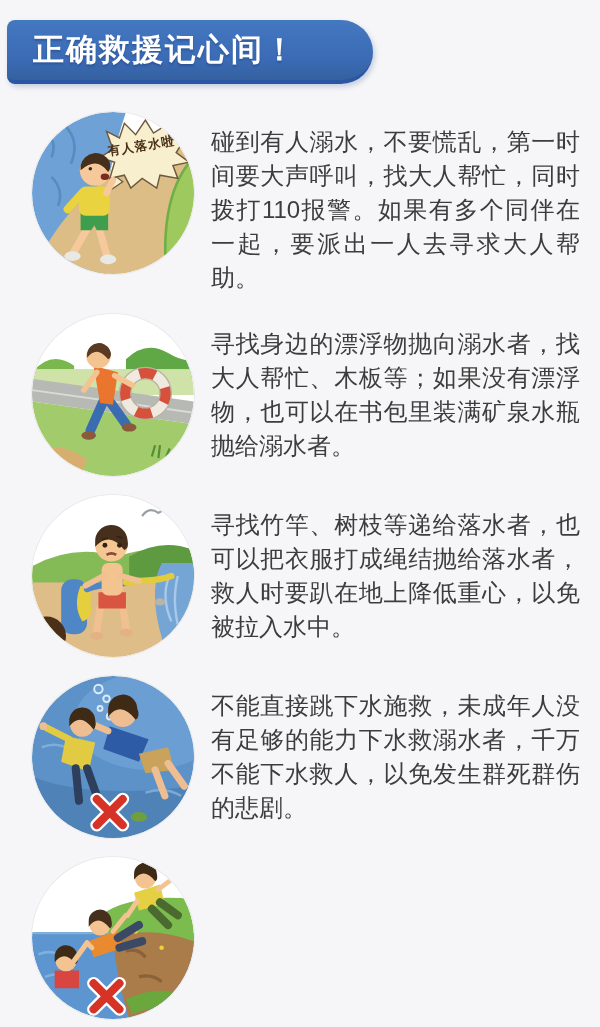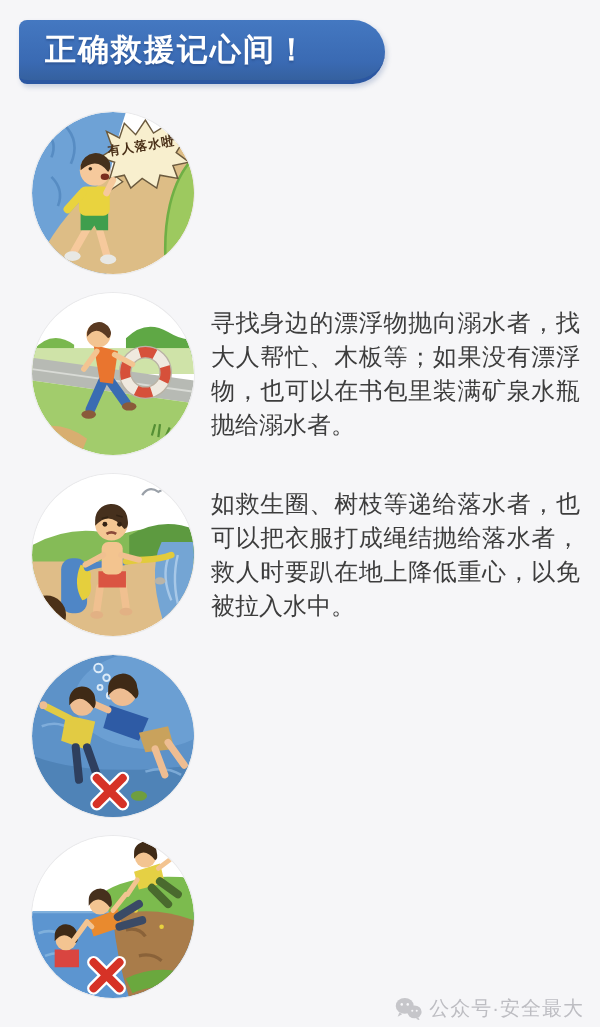--- a/index.html
+++ b/index.html
@@ -11,21 +11,21 @@
     overflow:hidden;
   }
   .banner{
     position:absolute;left:7px;top:20px;
     width:366px;height:64px;
     background:linear-gradient(180deg,#4478c1 0%,#3a6ab3 70%,#35619f 100%);
     border-bottom:4px solid #2b57a2;
     border-radius:9px 36px 36px 9px;
     box-shadow:2px 3px 5px rgba(60,90,150,.25);
     display:flex;align-items:center;
-    padding-left:26px;box-sizing:border-box;margin-left:12px;
+    padding-left:26px;box-sizing:border-box;
   }
   .banner-title{
     color:#ffffff;font-size:31px;font-weight:bold;letter-spacing:2px;
     text-shadow:0 2px 2px rgba(27,58,110,.4);
     white-space:nowrap;
   }
   .content{position:absolute;top:112px;left:0;right:0;}
   .section{
     display:flex;align-items:flex-start;
     padding:0 16px 0 32px;margin-bottom:19px;
@@ -97,20 +97,21 @@
               <path d="M46,50 L50,42" stroke="#f6c99c" stroke-width="4" stroke-linecap="round"></path>
               <circle cx="39" cy="36" r="9.5" fill="#f6c99c"></circle>
               <path d="M30,33 A9.5,9.5 0 0 1 48,31 Q49,35 47,37 Q40,27 30,36 Z" fill="#45301c"></path>
               <ellipse cx="45" cy="40" rx="2.6" ry="2" fill="#7a2c1e"></ellipse>
               <circle cx="36" cy="35" r="1.1" fill="#3a2a1a"></circle>
             </g>
           </g>
         </svg>
         <div class="speech-label">有人落水啦！</div>
       </div>
+      <p class="tip-text">碰到有人溺水，不要慌乱，第一时间要大声呼叫，找大人帮忙，同时拨打110报警。如果有多个同伴在一起，要派出一人去寻求大人帮助。</p>
     </div>
 
     <div class="section">
       <div class="circle-wrap">
         <svg class="ill" viewBox="0 0 100 100">
           <defs>
               <clipPath id="c2">
                 <circle cx="50" cy="50" r="50"></circle>
               </clipPath>
             </defs>
@@ -189,21 +190,21 @@
               <circle cx="54" cy="31" r="1.5" fill="#332314"></circle>
               <path d="M43,27.5 l4,-1 M56,26.5 l-4,-1" stroke="#332314" stroke-width="1" fill="none"></path>
               <path d="M46,37 q3,-2 6,0" stroke="#8a4a3a" stroke-width="1.6" fill="none"></path>
             </g>
 
             <circle cx="9" cy="87" r="12" fill="#4a3018"></circle>
             <path d="M0,96 q10,-6 20,1 L18,100 H0 Z" fill="#e85f52"></path>
           </g>
         </svg>
       </div>
-      <p class="tip-text">如救生圈、树枝等递给落水者，也可以把衣服打成绳结抛给落水者，救人时要趴在地上降低重心，以免被拉入水中。</p>
+      <p class="tip-text">寻找竹竿、树枝等递给落水者，也可以把衣服打成绳结抛给落水者，救人时要趴在地上降低重心，以免被拉入水中。</p>
     </div>
 
     <div class="section">
       <div class="circle-wrap">
         <svg class="ill" viewBox="0 0 100 100">
           <defs>
               <clipPath id="c4">
                 <circle cx="50" cy="50" r="50"></circle>
               </clipPath>
             </defs>
@@ -240,20 +241,21 @@
             </g>
             <ellipse cx="66" cy="87" rx="5" ry="3" fill="#6f9e3e"></ellipse>
 
             <g>
               <path d="M40,76 L56,92 M56,76 L40,92" stroke="#ffffff" stroke-width="8" stroke-linecap="round"></path>
               <path d="M40,76 L56,92 M56,76 L40,92" stroke="#d63226" stroke-width="5" stroke-linecap="round"></path>
             </g>
           </g>
         </svg>
       </div>
+      <p class="tip-text">不能直接跳下水施救，未成年人没有足够的能力下水救溺水者，千万不能下水救人，以免发生群死群伤的悲剧。</p>
     </div>
 
     <div class="section">
       <div class="circle-wrap">
         <svg class="ill" viewBox="0 0 100 100">
           <defs>
               <clipPath id="c5">
                 <circle cx="50" cy="50" r="50"></circle>
               </clipPath>
             </defs>
@@ -302,27 +304,14 @@
               <path d="M38,78 L54,94 M54,78 L38,94" stroke="#ffffff" stroke-width="8" stroke-linecap="round"></path>
               <path d="M38,78 L54,94 M54,78 L38,94" stroke="#d63226" stroke-width="5" stroke-linecap="round"></path>
             </g>
           </g>
         </svg>
       </div>
     </div>
 
   </div>
 
-  <div class="watermark">
-    <svg class="wm-icon" width="27" height="23" viewBox="0 0 36 30">
-      <ellipse cx="13" cy="11.5" rx="12" ry="10.5" fill="#c6c6ca"></ellipse>
-      <path d="M6,20 l-2.5,6 6,-3.5 z" fill="#c6c6ca"></path>
-      <ellipse cx="26" cy="19.5" rx="9.5" ry="8.5" fill="#c6c6ca"></ellipse>
-      <path d="M31,26.5 l2,4.5 -5,-2.5 z" fill="#c6c6ca"></path>
-      <circle cx="9" cy="9.5" r="1.7" fill="#f6f6f8"></circle>
-      <circle cx="17" cy="9.5" r="1.7" fill="#f6f6f8"></circle>
-      <circle cx="23" cy="18" r="1.4" fill="#f6f6f8"></circle>
-      <circle cx="29" cy="18" r="1.4" fill="#f6f6f8"></circle>
-    </svg>
-    <span>公众号·安全最大</span>
-  </div>
 
 </div>
 
 </body></html>

